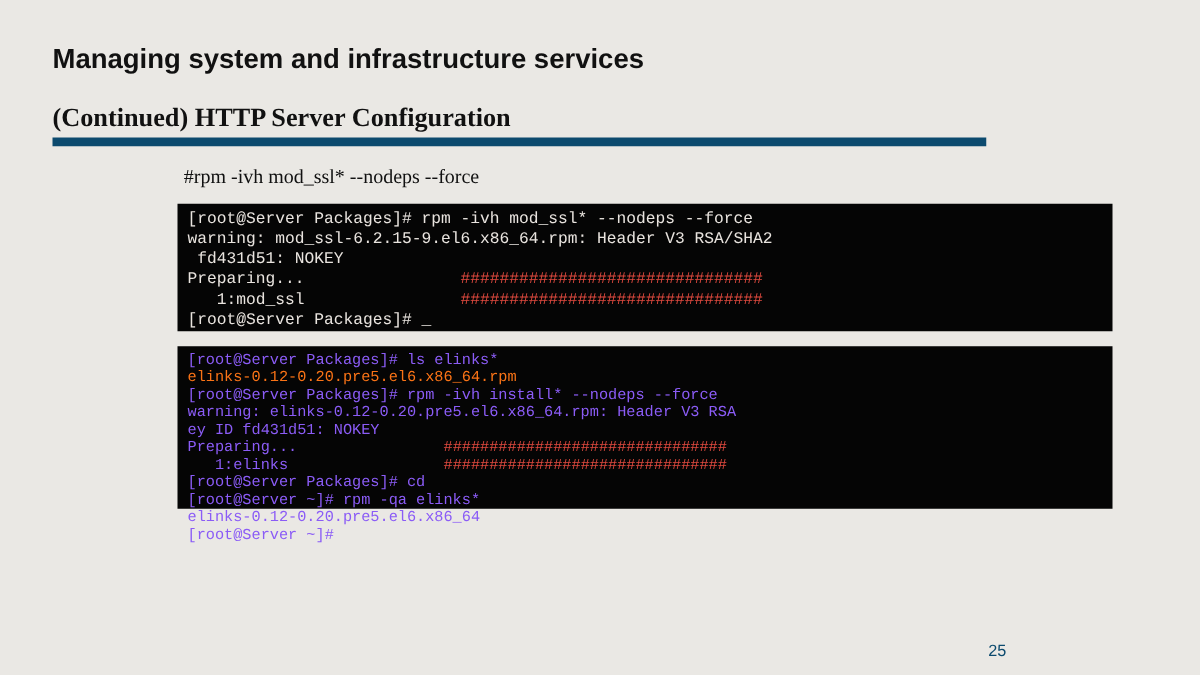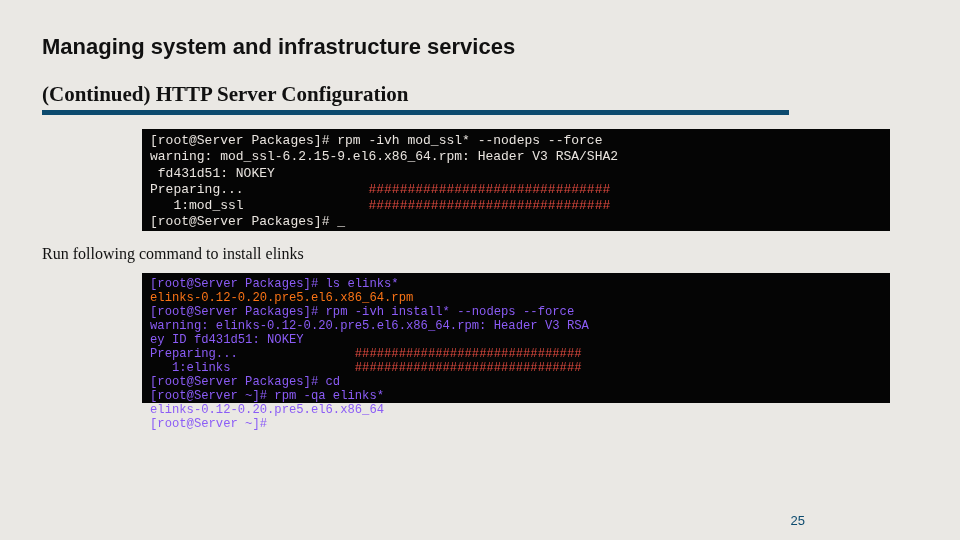--- a/index.html
+++ b/index.html
@@ -21,21 +21,21 @@
   }
   .title {
     font-family: Arial, Helvetica, sans-serif;
     font-weight: bold;
     font-size: 22px;
     margin: 10px 0 22px 0;
   }
   .subtitle {
     font-size: 21px;
     font-weight: bold;
-    border-bottom: 5px solid #0c4a6e;
+    border-bottom: 7px solid #0c4a6e;
     padding-bottom: 3px;
     margin: 0 0 14px 0;
     width: 100%;
   }
   .body {
     font-size: 16px;
     line-height: 1.35;
   }
   .cmd {
     margin-left: 105px;
@@ -78,29 +78,29 @@
 <body>
 
 <div class="page">
 
   <div class="title">Managing system and infrastructure services</div>
 
   <div class="subtitle">(Continued) HTTP Server Configuration</div>
 
   <div class="body">
 
+    <div class="cmd">#rpm -ivh mod_ssl* --nodeps --force</div>
 
     <div class="term term1"><span>[root@Server Packages]# rpm -ivh mod_ssl* --nodeps --force</span>
 <span>warning: mod_ssl-6.2.15-9.el6.x86_64.rpm: Header V3 RSA/SHA2</span>
 <span> fd431d51: NOKEY</span>
 <span>Preparing...                </span><span class="t-red">###############################</span>
 <span>   1:mod_ssl                </span><span class="t-red">###############################</span>
 <span>[root@Server Packages]# _</span></div>
 
-    <div>Run following command to install elinks</div>
 
     <div class="term term2"><span class="t-dim">[root@Server Packages]# ls elinks*</span>
 <span class="t-dark">elinks-0.12-0.20.pre5.el6.x86_64.rpm</span>
 <span class="t-dim">[root@Server Packages]# rpm -ivh install* --nodeps --force</span>
 <span class="t-dim">warning: elinks-0.12-0.20.pre5.el6.x86_64.rpm: Header V3 RSA</span>
 <span class="t-dim">ey ID fd431d51: NOKEY</span>
 <span class="t-dim">Preparing...                </span><span class="t-red">###############################</span>
 <span class="t-dim">   1:elinks                 </span><span class="t-red">###############################</span>
 <span class="t-dim">[root@Server Packages]# cd</span>
 <span class="t-dim">[root@Server ~]# rpm -qa elinks*</span>

